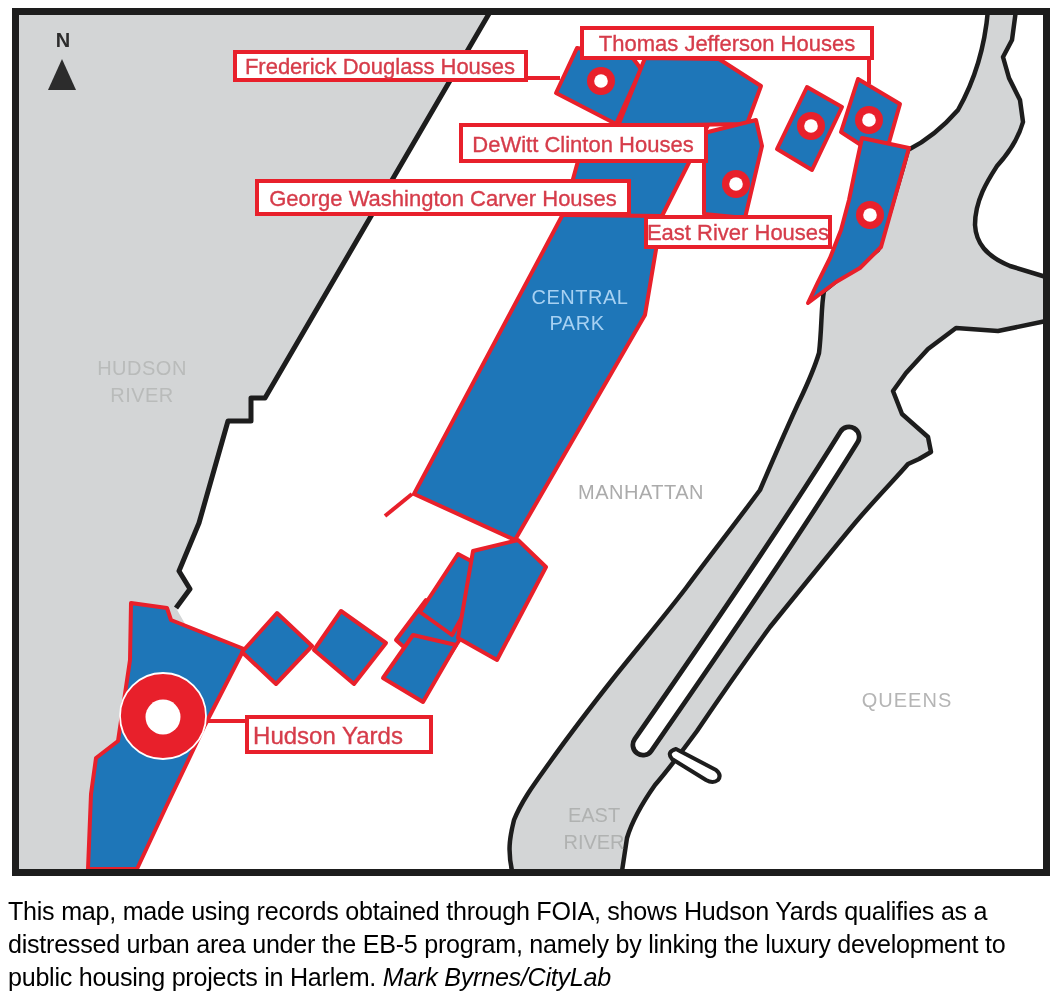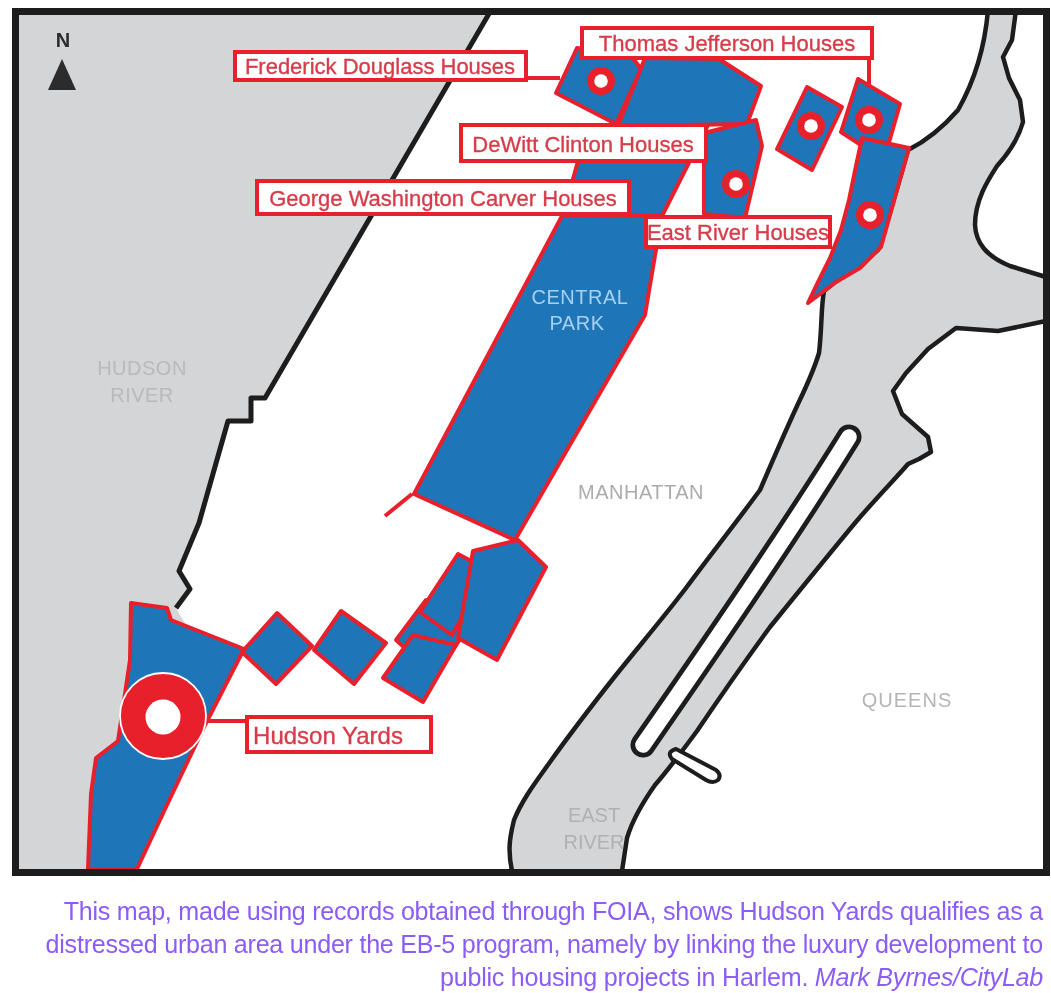--- a/index.html
+++ b/index.html
@@ -1,17 +1,17 @@
 <!DOCTYPE html>
 <html><head>
 <meta charset="utf-8">
 <style>
   html,body{margin:0;padding:0;background:#ffffff;width:1051px;height:993px;overflow:hidden;}
   body{font-family:"Liberation Sans",sans-serif;}
-  #cap{position:absolute;left:8px;top:895px;width:1035px;font-size:25.1px;line-height:33px;letter-spacing:-0.25px;color:#8b5cf6;text-align:right;}
+  #cap{position:absolute;left:8px;top:895px;width:1035px;font-size:25.1px;line-height:33px;letter-spacing:-0.25px;color:#000000;}
 </style>
 </head>
 <body>
 <svg width="1051" height="993" viewBox="0 0 1051 993" xmlns="http://www.w3.org/2000/svg" style="position:absolute;left:0;top:0">
 
   <rect x="0" y="0" width="1051" height="993" fill="#ffffff"></rect>
 
   <path d="M16,12 L490,12 L265,398 L251,398 L251,421 L228,421 L199,523 L179,571 L190,589 L176,608 L200,650 L165,780 L132,871 L16,871 Z" fill="#d3d5d6"></path>
 
   <path d="M490,12 L265,398 L251,398 L251,421 L228,421 L199,523 L179,571 L190,589 L176,608" fill="none" stroke="#1d1d1d" stroke-width="5" stroke-linejoin="round"></path>

